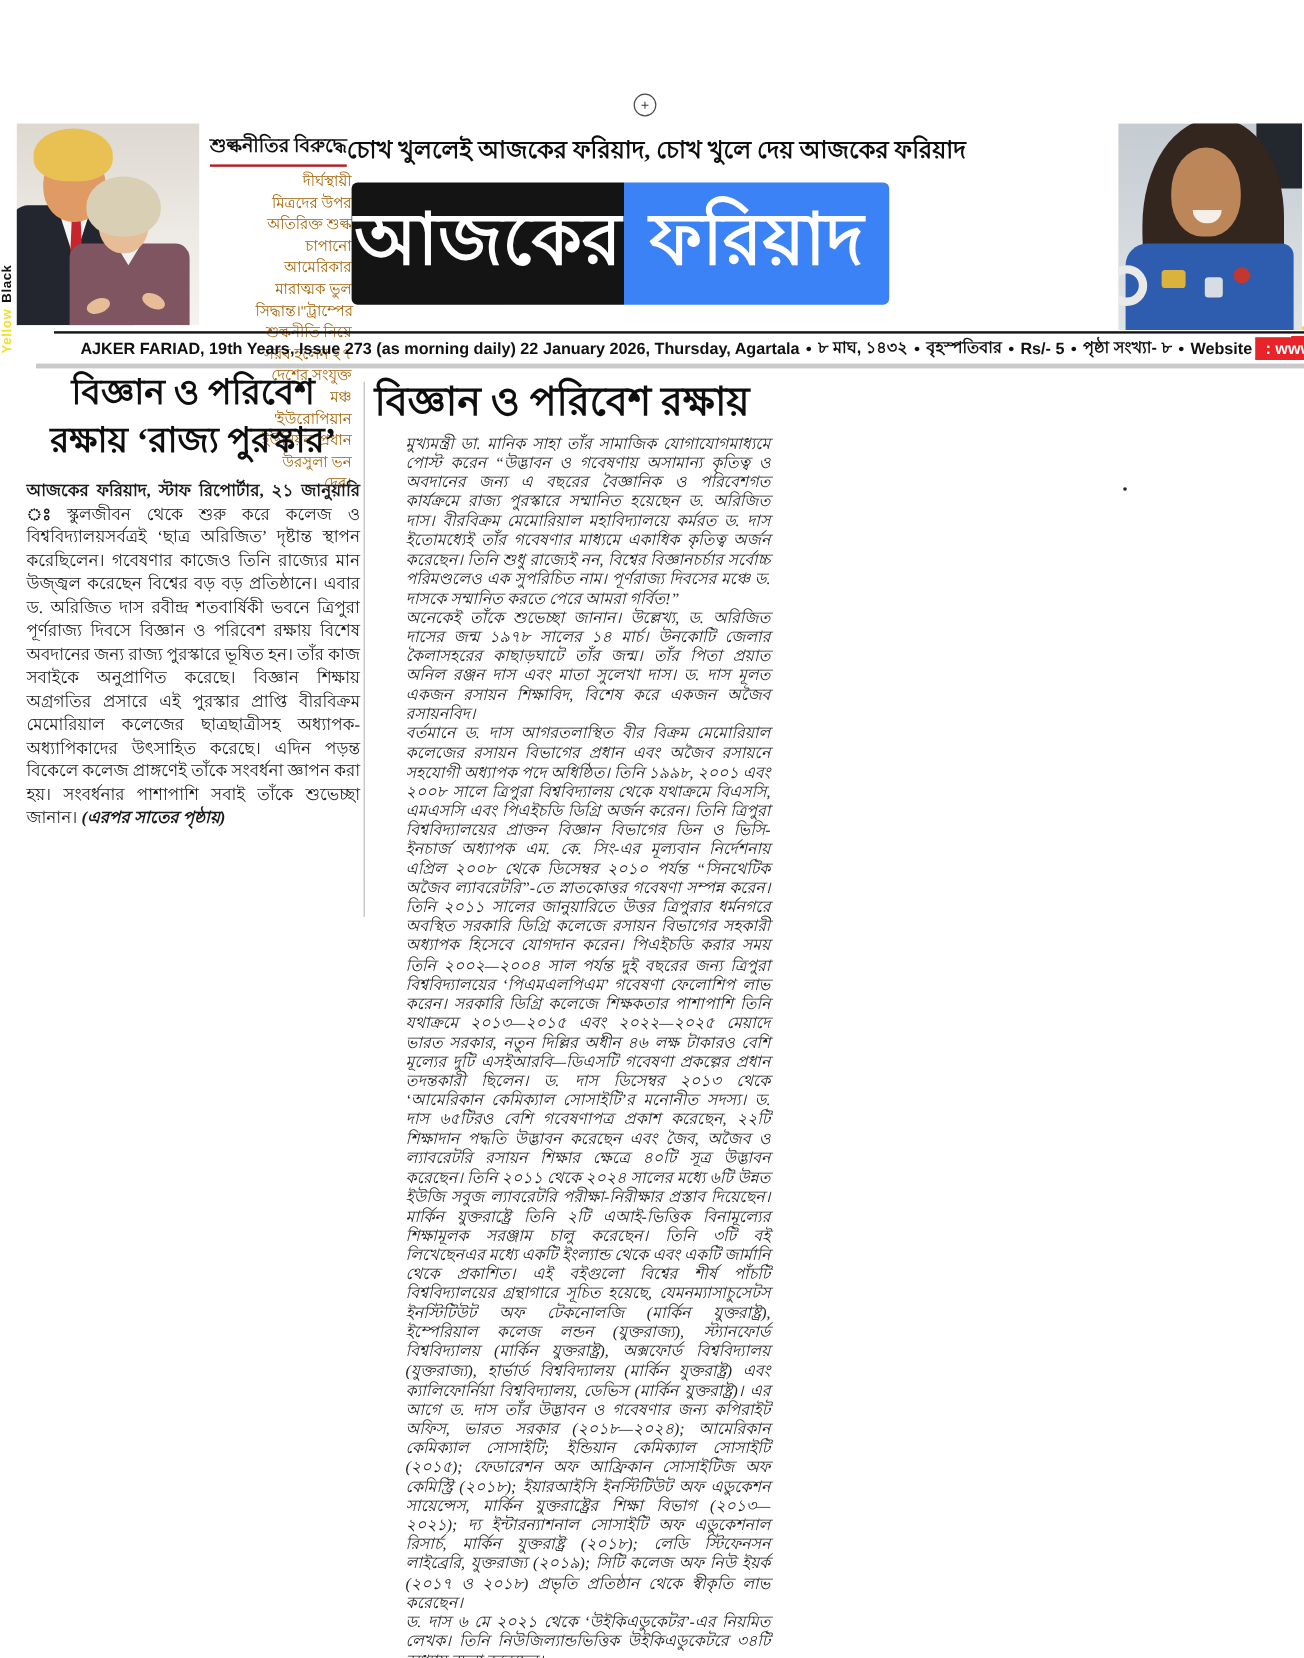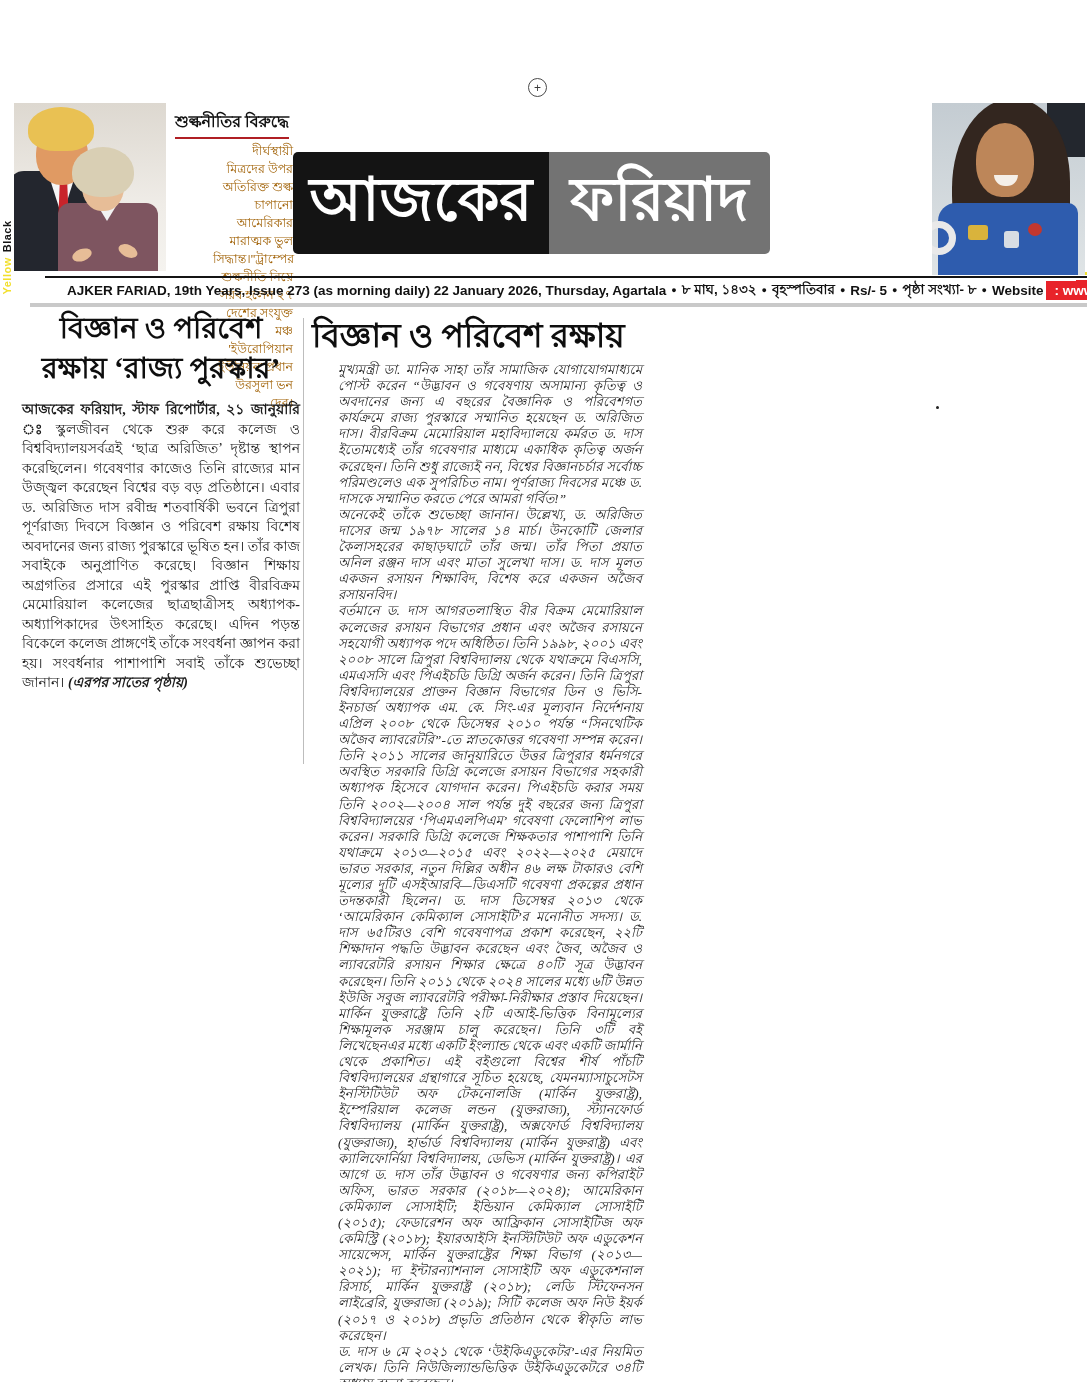--- a/index.html
+++ b/index.html
@@ -58,23 +58,23 @@
   .brief-right{ position:absolute; left:793px; top:97px; width:138px; text-align:left; }
   .brief-head { font-weight:bold; font-size:16px; color:#111; display:inline-block;
                 border-bottom:2px solid #b01f24; padding-bottom:1px; margin-bottom:3px; }
   .brief-left .brief-head { margin-right:4px;margin-top:12px; }
   .brief-body { font-weight:normal; font-size:12.5px; line-height:18px; color:#a16207;margin-left:46px; }
 
   .tagline { position:absolute; left:287px; top:110px; width:520px; text-align:center;
              font-weight:bold; font-size:20px; color:#0e0e0e; }
 
   .logo { position:absolute; left:293px; top:152px; height:102px; display:flex; }
-  .logo-black { background:#141414; color:#fff; width:256px; display:flex; align-items:center; justify-content:center;
+  .logo-black { background:#141414; color:#fff; width:227px; display:flex; align-items:center; justify-content:center;
                 font-weight:bold; font-size:60px; border-radius:5px 0 0 5px; white-space:nowrap; }
-  .logo-red   { background:#737373; color:#fff; width:221px; display:flex; align-items:center; justify-content:center;
+  .logo-red   { background:#3b82f6; color:#fff; width:221px; display:flex; align-items:center; justify-content:center;
                 font-weight:bold; font-size:60px; border-radius:0 5px 5px 0; white-space:nowrap; }
 
   
   .infobar-rule-top { position:absolute; left:45px; top:276px; width:1042px; height:2px; background:#141414; }
   .infobar { position:absolute; left:0; top:279px; width:1087px; height:22px; display:flex; align-items:center;
              padding-left:67px; font:bold 13.5px "Liberation Sans", sans-serif; color:#111; white-space:nowrap; }
   .infobar .sep { margin:0 5px; font-size:9px; }
   .infobar .box-red  { background:#e8232a; color:#fff; padding:2px 9px; margin-left:2px; }
   .infobar-rule-bottom { position:absolute; left:30px; top:303px; width:1057px; height:4px; background:#c9c9c9; }
 
@@ -124,20 +124,21 @@
     <div class="v-hair"></div>
     <div class="v-hand1"></div>
     <div class="v-hand2"></div>
   </div>
 
   <div class="brief-left">
     <span class="brief-head">শুল্কনীতির বিরুদ্ধে</span>
     <div class="brief-body">দীর্ঘস্থায়ী মিত্রদের উপর অতিরিক্ত শুল্ক চাপানো আমেরিকার মারাত্মক ভুল সিদ্ধান্ত।''ট্রাম্পের শুল্কনীতি নিয়ে সরব হলেন ২৭ দেশের সংযুক্ত মঞ্চ 'ইউরোপিয়ান ইউনিয়ন' প্রধান উরসুলা ভন দের।</div>
   </div>
 
+  <div class="tagline">চোখ খুললেই আজকের ফরিয়াদ, চোখ খুলে দেয় আজকের ফরিয়াদ</div>
 
   <div class="logo">
     <div class="logo-black">আজকের</div>
     <div class="logo-red">ফরিয়াদ</div>
   </div>
 
 
   <div class="photo photo-right">
     <div class="s-corner"></div>
     <div class="s-hair"></div>

